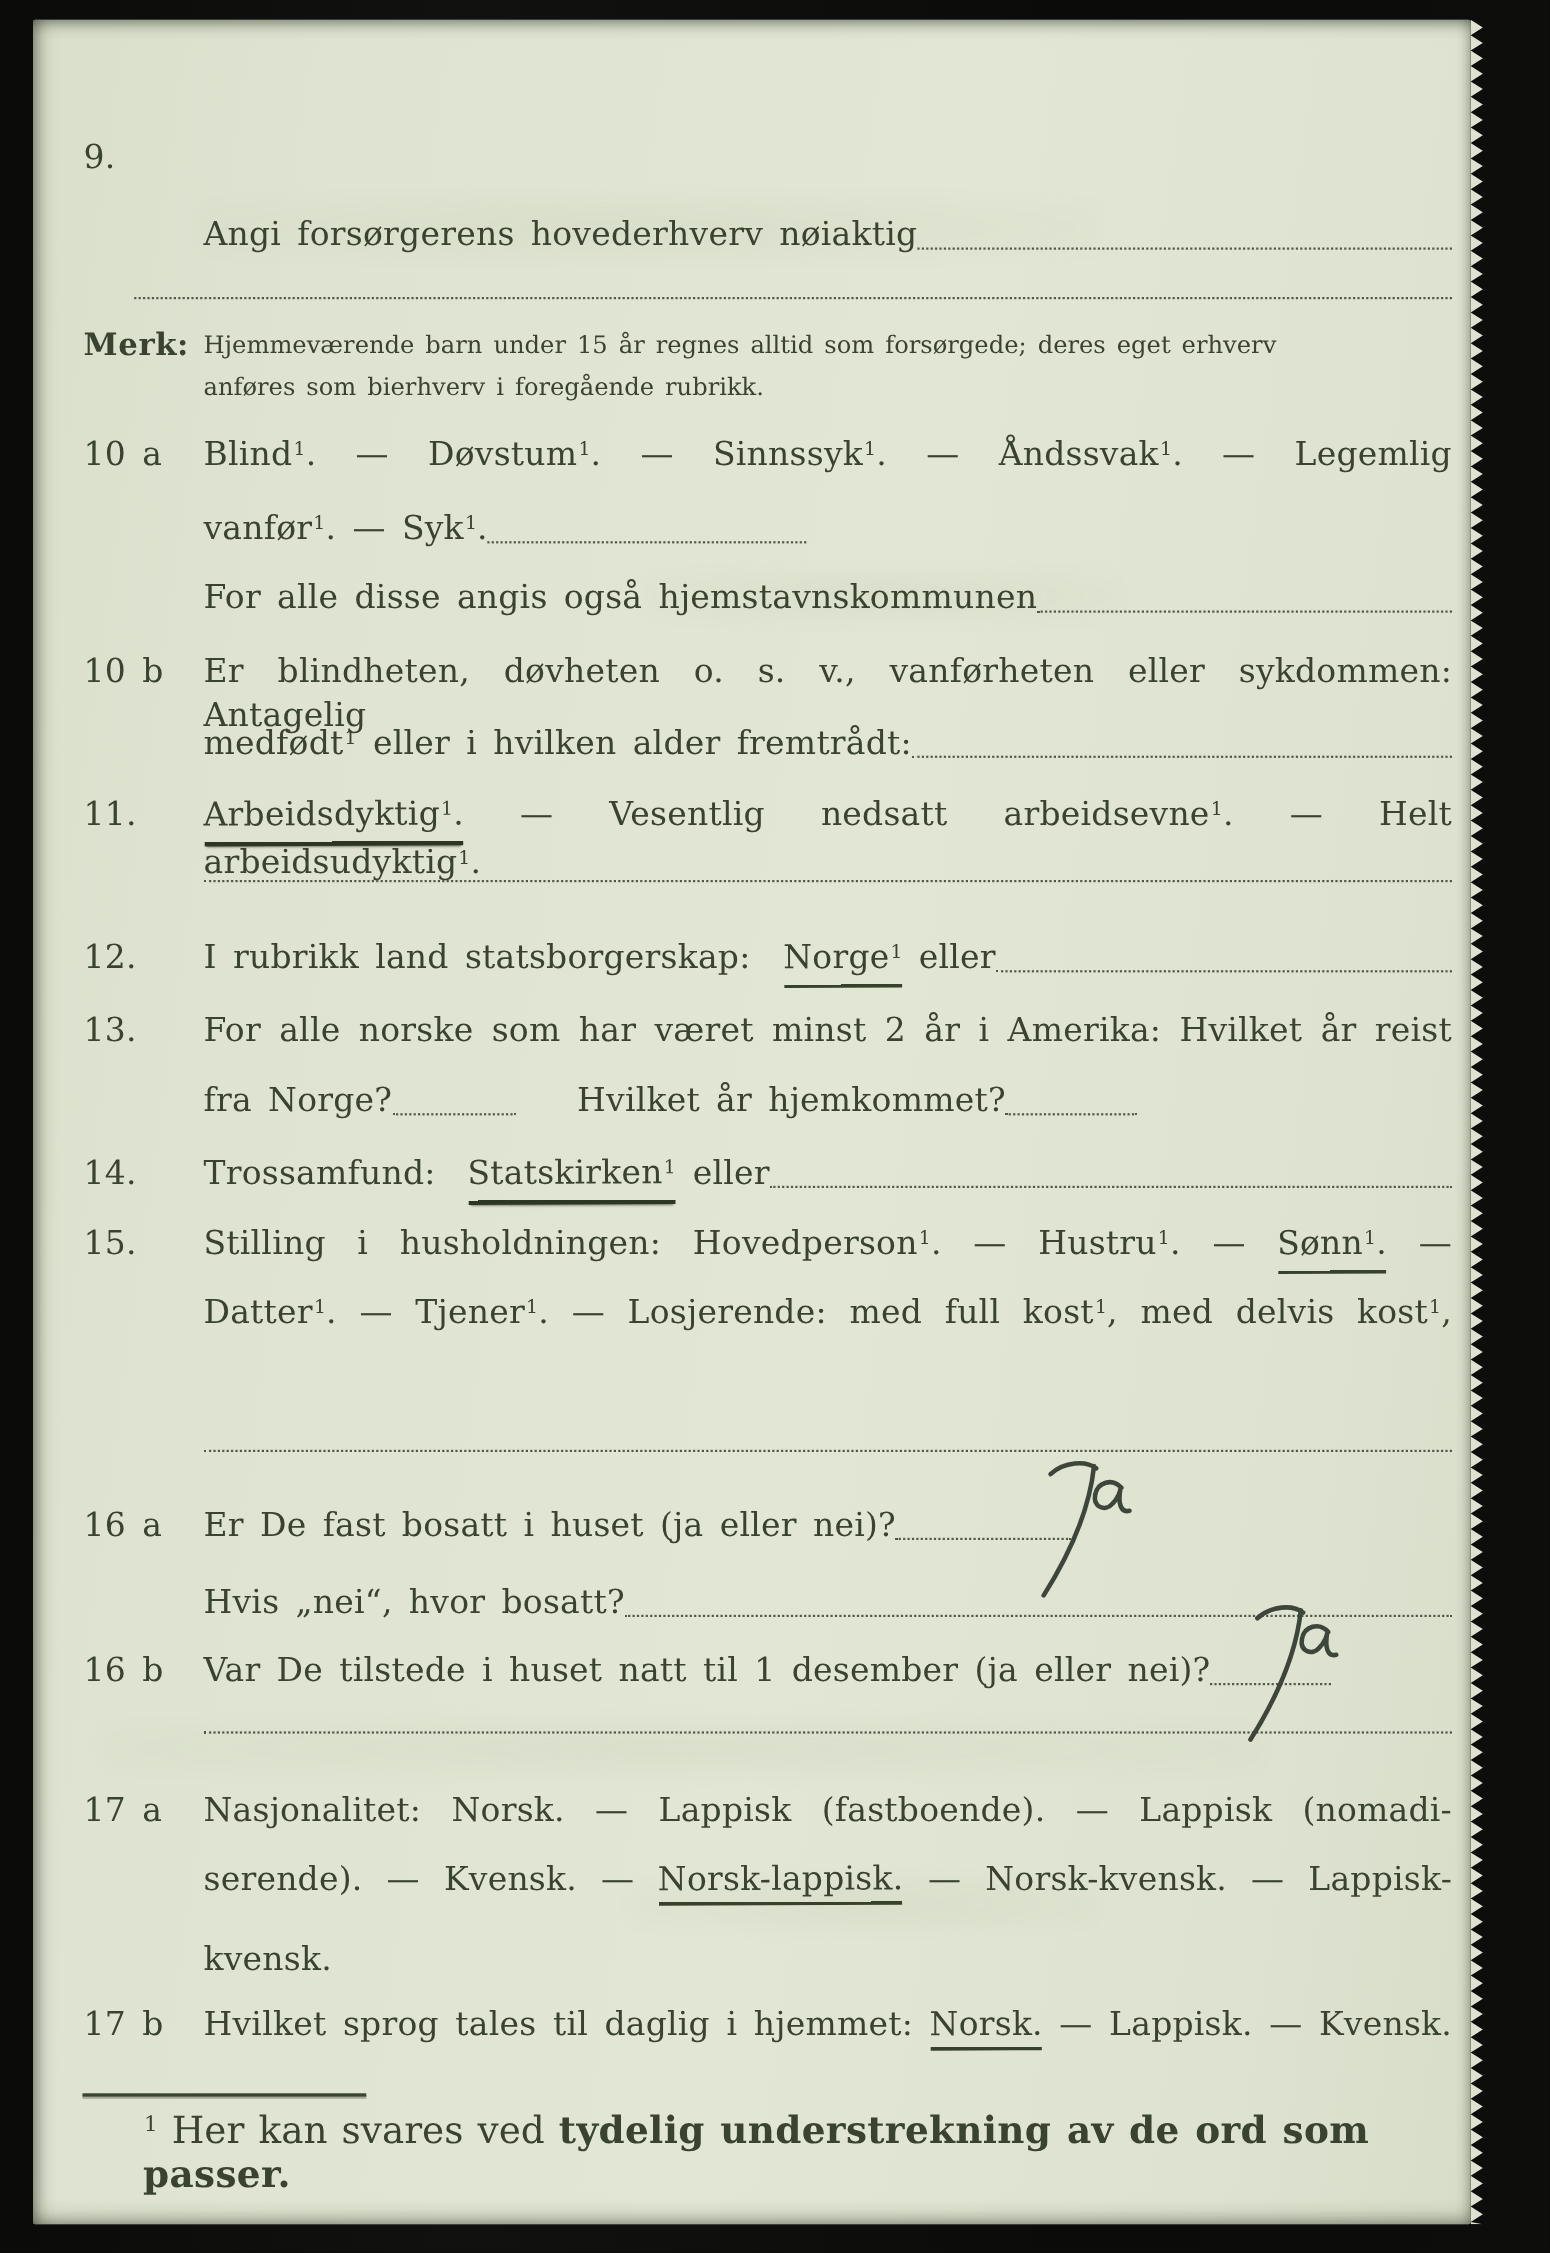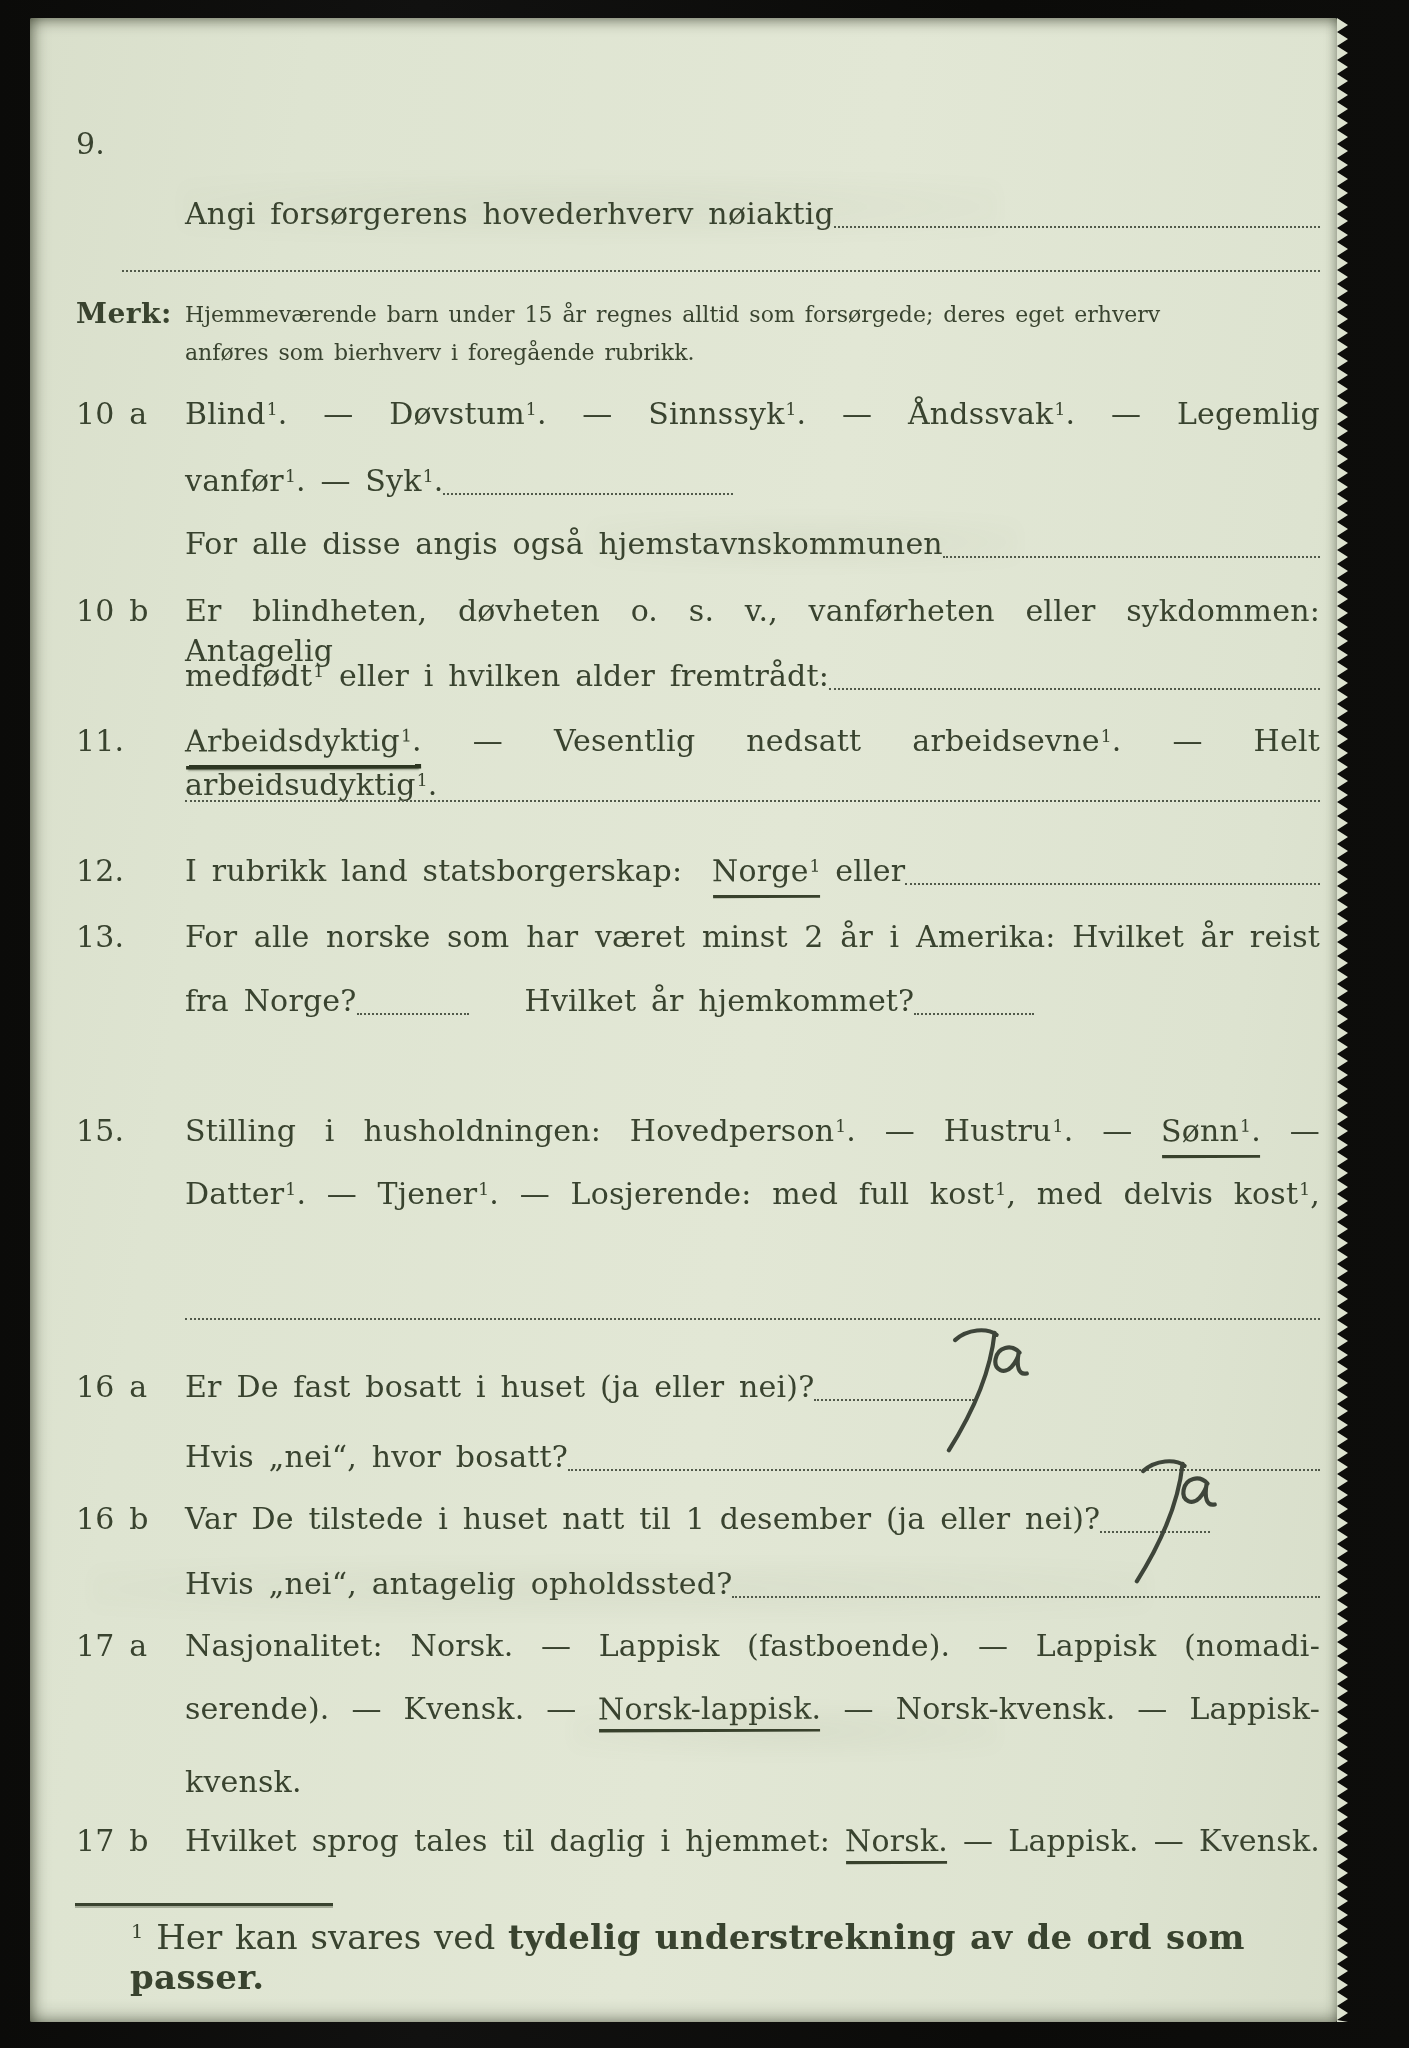--- a/index.html
+++ b/index.html
@@ -90,41 +90,45 @@
         <span class="leader fill"></span>
       </div>
     <div class="row jst" style="top:899px"><span class="num">13.</span><span class="txt"><span>For alle norske som har været minst 2 år i Amerika:  Hvilket år reist</span></span></div>
     <div class="row flexrow" style="top:963px">
         <span class="txt"><span>fra Norge?</span></span>
         <span class="leader" style="width: 112px; flex: 0 0 auto;"></span>
         <span class="gapspan" style="width: 56px;"></span>
         <span class="txt"><span>Hvilket år hjemkommet?</span></span>
         <span class="leader" style="width: 120px; flex: 0 0 auto;"></span>
       </div>
+    <div class="row flexrow" style="top:1029px">
+        <span class="num">14.</span>
+        <span class="txt"><span>Trossamfund:  </span><span class="u heavy">Statskirken<sup class="fnm">1</sup></span><span> eller</span></span>
+        <span class="leader fill"></span>
+      </div>
     <div class="row jst" style="top:1093px"><span class="num">15.</span><span class="txt"><span>Stilling i husholdningen:  Hovedperson<sup class="fnm">1</sup>.</span><span> — Hustru<sup class="fnm">1</sup>.</span><span> — </span><span class="u">Sønn<sup class="fnm">1</sup>.</span><span> —</span></span></div>
     <div class="row jst" style="top:1156px"><span class="txt"><span>Datter<sup class="fnm">1</sup>.</span><span> — Tjener<sup class="fnm">1</sup>.</span><span> — Losjerende:  med full kost<sup class="fnm">1</sup>,</span><span> med delvis kost<sup class="fnm">1</sup>,</span></span></div>
 
     <div class="drule" style="top:1300px;left:155px;width:1135px"></div>
 
     <div class="row flexrow" style="top:1349px">
         <span class="num">16 a</span>
         <span class="txt"><span>Er De fast bosatt i huset (ja eller nei)?</span></span>
         <span class="leader" style="width: 160px; flex: 0 0 auto;"></span>
       </div>
     <div class="row flexrow" style="top:1419px">
         <span class="txt"><span>Hvis „nei“, hvor bosatt?</span></span>
         <span class="leader fill"></span>
       </div>
     <div class="row flexrow" style="top:1481px">
         <span class="num">16 b</span>
         <span class="txt"><span>Var De tilstede i huset natt til 1 desember (ja eller nei)?</span></span>
         <span class="leader" style="width: 110px; flex: 0 0 auto;"></span>
       </div>
     <div class="row flexrow" style="top:1546px">
-        <span class="txt"><span>Hvis „nei“, antagelig opholdssted?</span></span>
         <span class="leader fill"></span>
       </div>
     <div class="row jst" style="top:1608px"><span class="num">17 a</span><span class="txt"><span>Nasjonalitet:  Norsk. — Lappisk (fastboende). — Lappisk (nomadi-</span></span></div>
     <div class="row jst" style="top:1671px"><span class="txt"><span>serende). — Kvensk. — </span><span class="u">Norsk-lappisk.</span><span> — Norsk-kvensk. — Lappisk-</span></span></div>
     <div class="row" style="top:1744px"><span class="txt"><span>kvensk.</span></span></div>
     <div class="row jst" style="top:1803px"><span class="num">17 b</span><span class="txt"><span>Hvilket sprog tales til daglig i hjemmet: </span><span class="u">Norsk.</span><span> — Lappisk. — Kvensk.</span></span></div>
 
     <svg class="jamark" style="left:898px;top:1303px" width="104" height="136" viewBox="0 0 100 130" aria-label="Ja">
       <path d="M 26 18 C 38 7 57 6 66 13"></path>
       <path d="M 64 11 C 61 40 49 78 20 124"></path>

